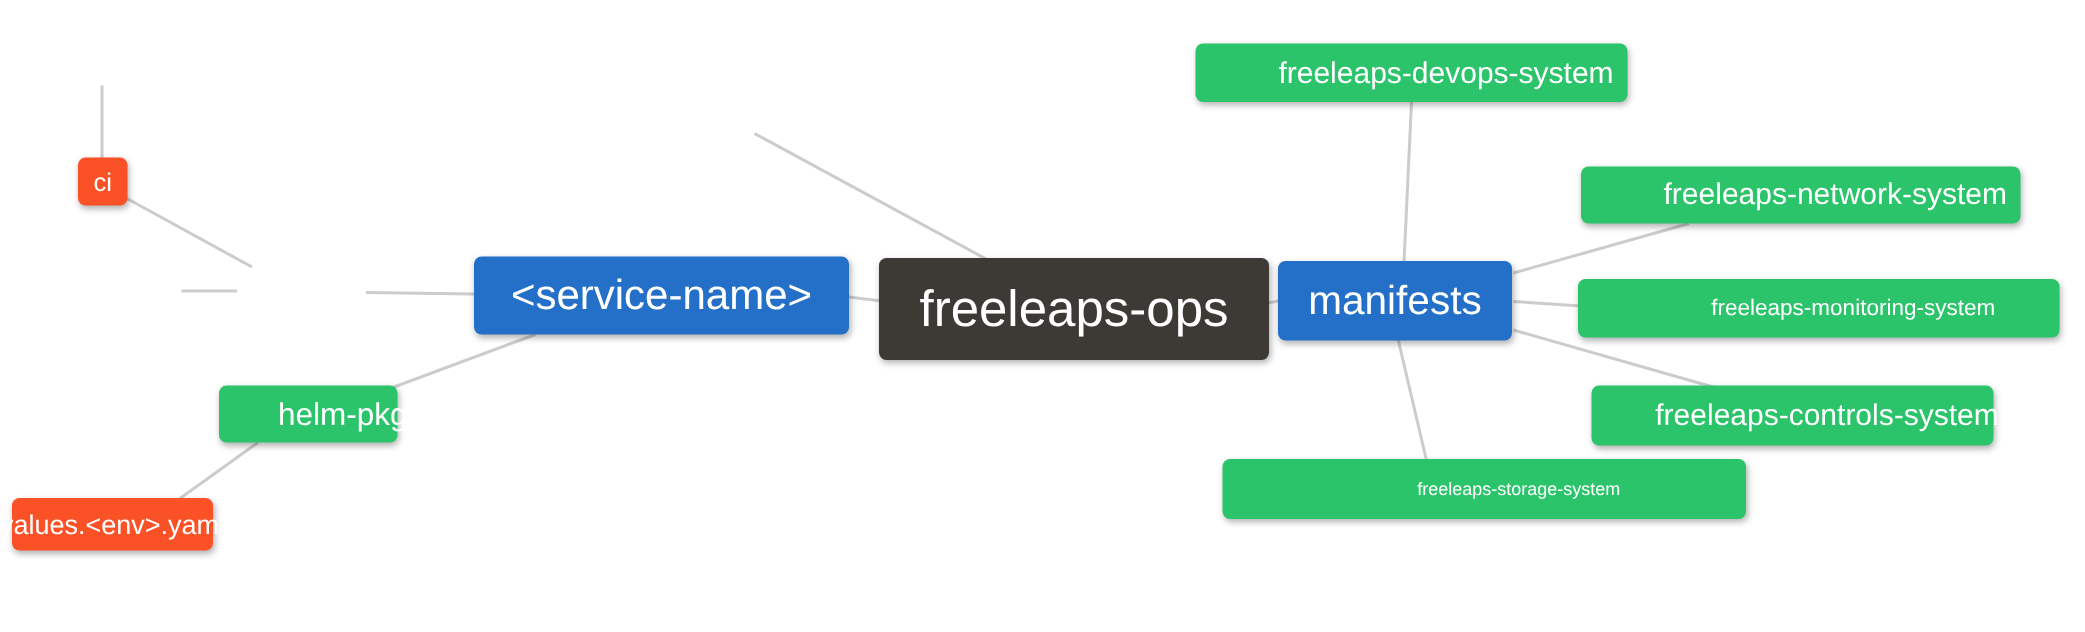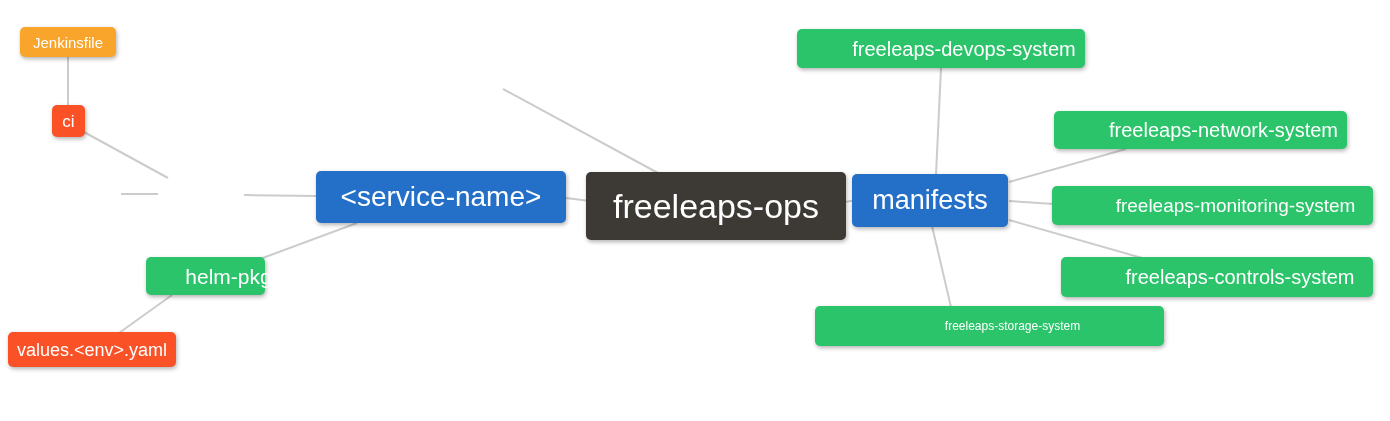--- a/index.html
+++ b/index.html
@@ -44,40 +44,39 @@
     <line x1="503" y1="89" x2="658" y2="173"></line>
     <line x1="566" y1="198" x2="590" y2="201"></line>
     <line x1="845" y1="202" x2="856" y2="200"></line>
     <line x1="936" y1="175" x2="941" y2="68"></line>
     <line x1="1009" y1="182" x2="1126" y2="149"></line>
     <line x1="1009" y1="201" x2="1054" y2="204"></line>
     <line x1="1009" y1="220" x2="1142" y2="258"></line>
     <line x1="932" y1="226" x2="951" y2="307"></line>
   </svg>
 
-  <div class="node orange" style="left:20px;top:27px;width:96px;height:30px;font-size:15px">Jenkinsfile</div>
 
   <div class="node red" style="left:52px;top:105px;width:33px;height:32px;font-size:17px">ci</div>
 
 
 
   <div class="node green" style="left:146px;top:257px;width:119px;height:38px;font-size:21px">helm-pkg</div>
 
-  <div class="node red" style="left:8px;top:332px;width:168px;height:35px;font-size:18px">values.&lt;env&gt;.yaml</div>
+  <div class="node red" style="left:8px;top:332px;width:134px;height:35px;font-size:18px">values.&lt;env&gt;.yaml</div>
 
 
   <div class="node blue" style="left:316px;top:171px;width:250px;height:52px;font-size:28px">&lt;service-name&gt;</div>
 
   <div class="node blue" style="left:852px;top:174px;width:156px;height:53px;font-size:27px">manifests</div>
 
   <div class="node dark" style="left:586px;top:172px;width:260px;height:68px;font-size:34px">freeleaps-ops</div>
 
   <div class="node green" style="left:797px;top:29px;width:288px;height:39px;font-size:20px">freeleaps-devops-system</div>
 
   <div class="node green" style="left:1054px;top:111px;width:293px;height:38px;font-size:20px">freeleaps-network-system</div>
 
-  <div class="node green" style="left:1052px;top:186px;width:321px;height:39px;font-size:19px">freeleaps-monitoring-system</div>
+  <div class="node green" style="left:1052px;top:186px;width:321px;height:39px;font-size:15px">freeleaps-monitoring-system</div>
 
-  <div class="node green" style="left:1061px;top:257px;width:312px;height:40px;font-size:20px">freeleaps-controls-system</div>
+  <div class="node green" style="left:1061px;top:257px;width:268px;height:40px;font-size:20px">freeleaps-controls-system</div>
 
   <div class="node green" style="left:815px;top:306px;width:349px;height:40px;font-size:12px">freeleaps-storage-system</div>
 
 </div>
 
 </body></html>

